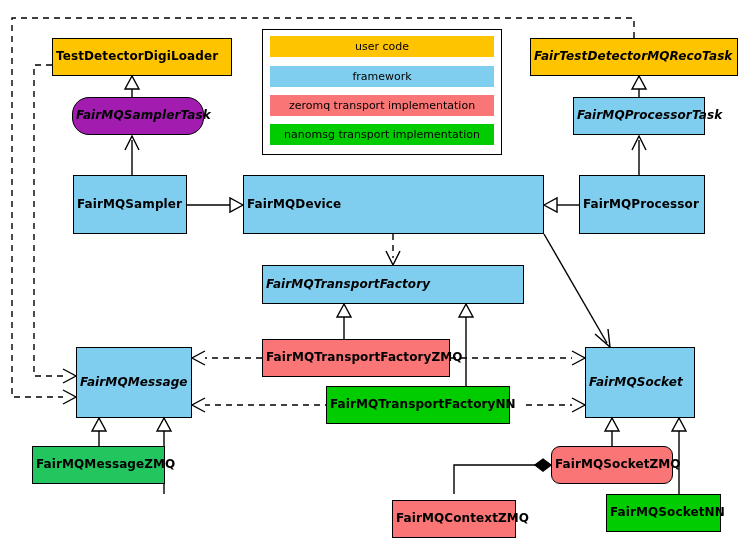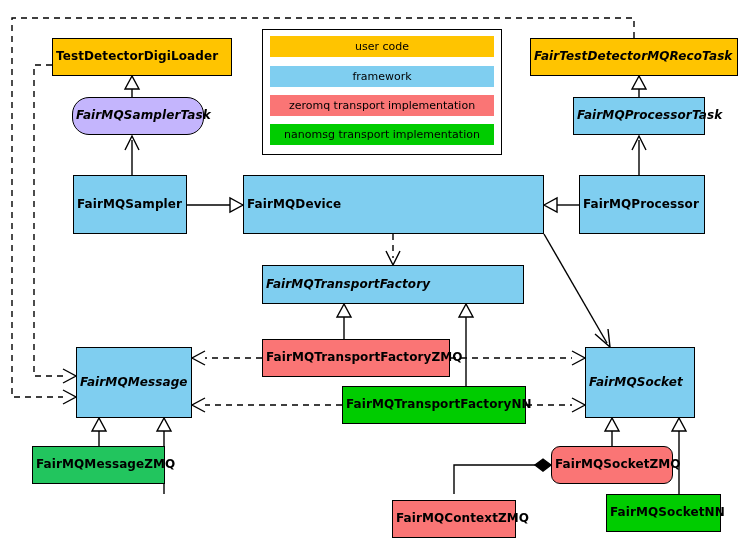--- a/index.html
+++ b/index.html
@@ -208,21 +208,21 @@
   </div>
 
   <div class="node-box" style="left:52px; top:38px; width:180px; height:38px; background:#FFC400;">
     <span>TestDetectorDigiLoader</span>
   </div>
 
   <div class="node-box" style="left:530px; top:38px; width:208px; height:38px; background:#FFC400;font-style:italic;">
     <span>FairTestDetectorMQRecoTask</span>
   </div>
 
-  <div class="node-box italic" style="left:72px; top:97px; width:132px; height:38px; background:#c4b5fd;border-radius:17px;">
+  <div class="node-box italic" style="left:72px; top:97px; width:132px; height:38px; background:#a21caf;border-radius:17px;">
     <span>FairMQSamplerTask</span>
   </div>
 
   <div class="node-box italic" style="left:573px; top:97px; width:132px; height:38px; background:#7FCEF0;">
     <span>FairMQProcessorTask</span>
   </div>
 
   <div class="node-box" style="left:73px; top:175px; width:114px; height:59px; background:#7FCEF0;">
     <span>FairMQSampler</span>
   </div>
@@ -236,21 +236,21 @@
   </div>
 
   <div class="node-box italic" style="left:262px; top:265px; width:262px; height:39px; background:#7FCEF0;">
     <span>FairMQTransportFactory</span>
   </div>
 
   <div class="node-box" style="left:262px; top:339px; width:188px; height:38px; background:#FA7575;">
     <span>FairMQTransportFactoryZMQ</span>
   </div>
 
-  <div class="node-box" style="left:342px; top:386px; width:184px; height:38px; background:#00CC00;">
+  <div class="node-box" style="left:326px; top:386px; width:184px; height:38px; background:#00CC00;">
     <span>FairMQTransportFactoryNN</span>
   </div>
 
   <div class="node-box italic" style="left:76px; top:347px; width:116px; height:71px; background:#7FCEF0;">
     <span>FairMQMessage</span>
   </div>
 
   <div class="node-box italic" style="left:585px; top:347px; width:110px; height:71px; background:#7FCEF0;">
     <span>FairMQSocket</span>
   </div>

